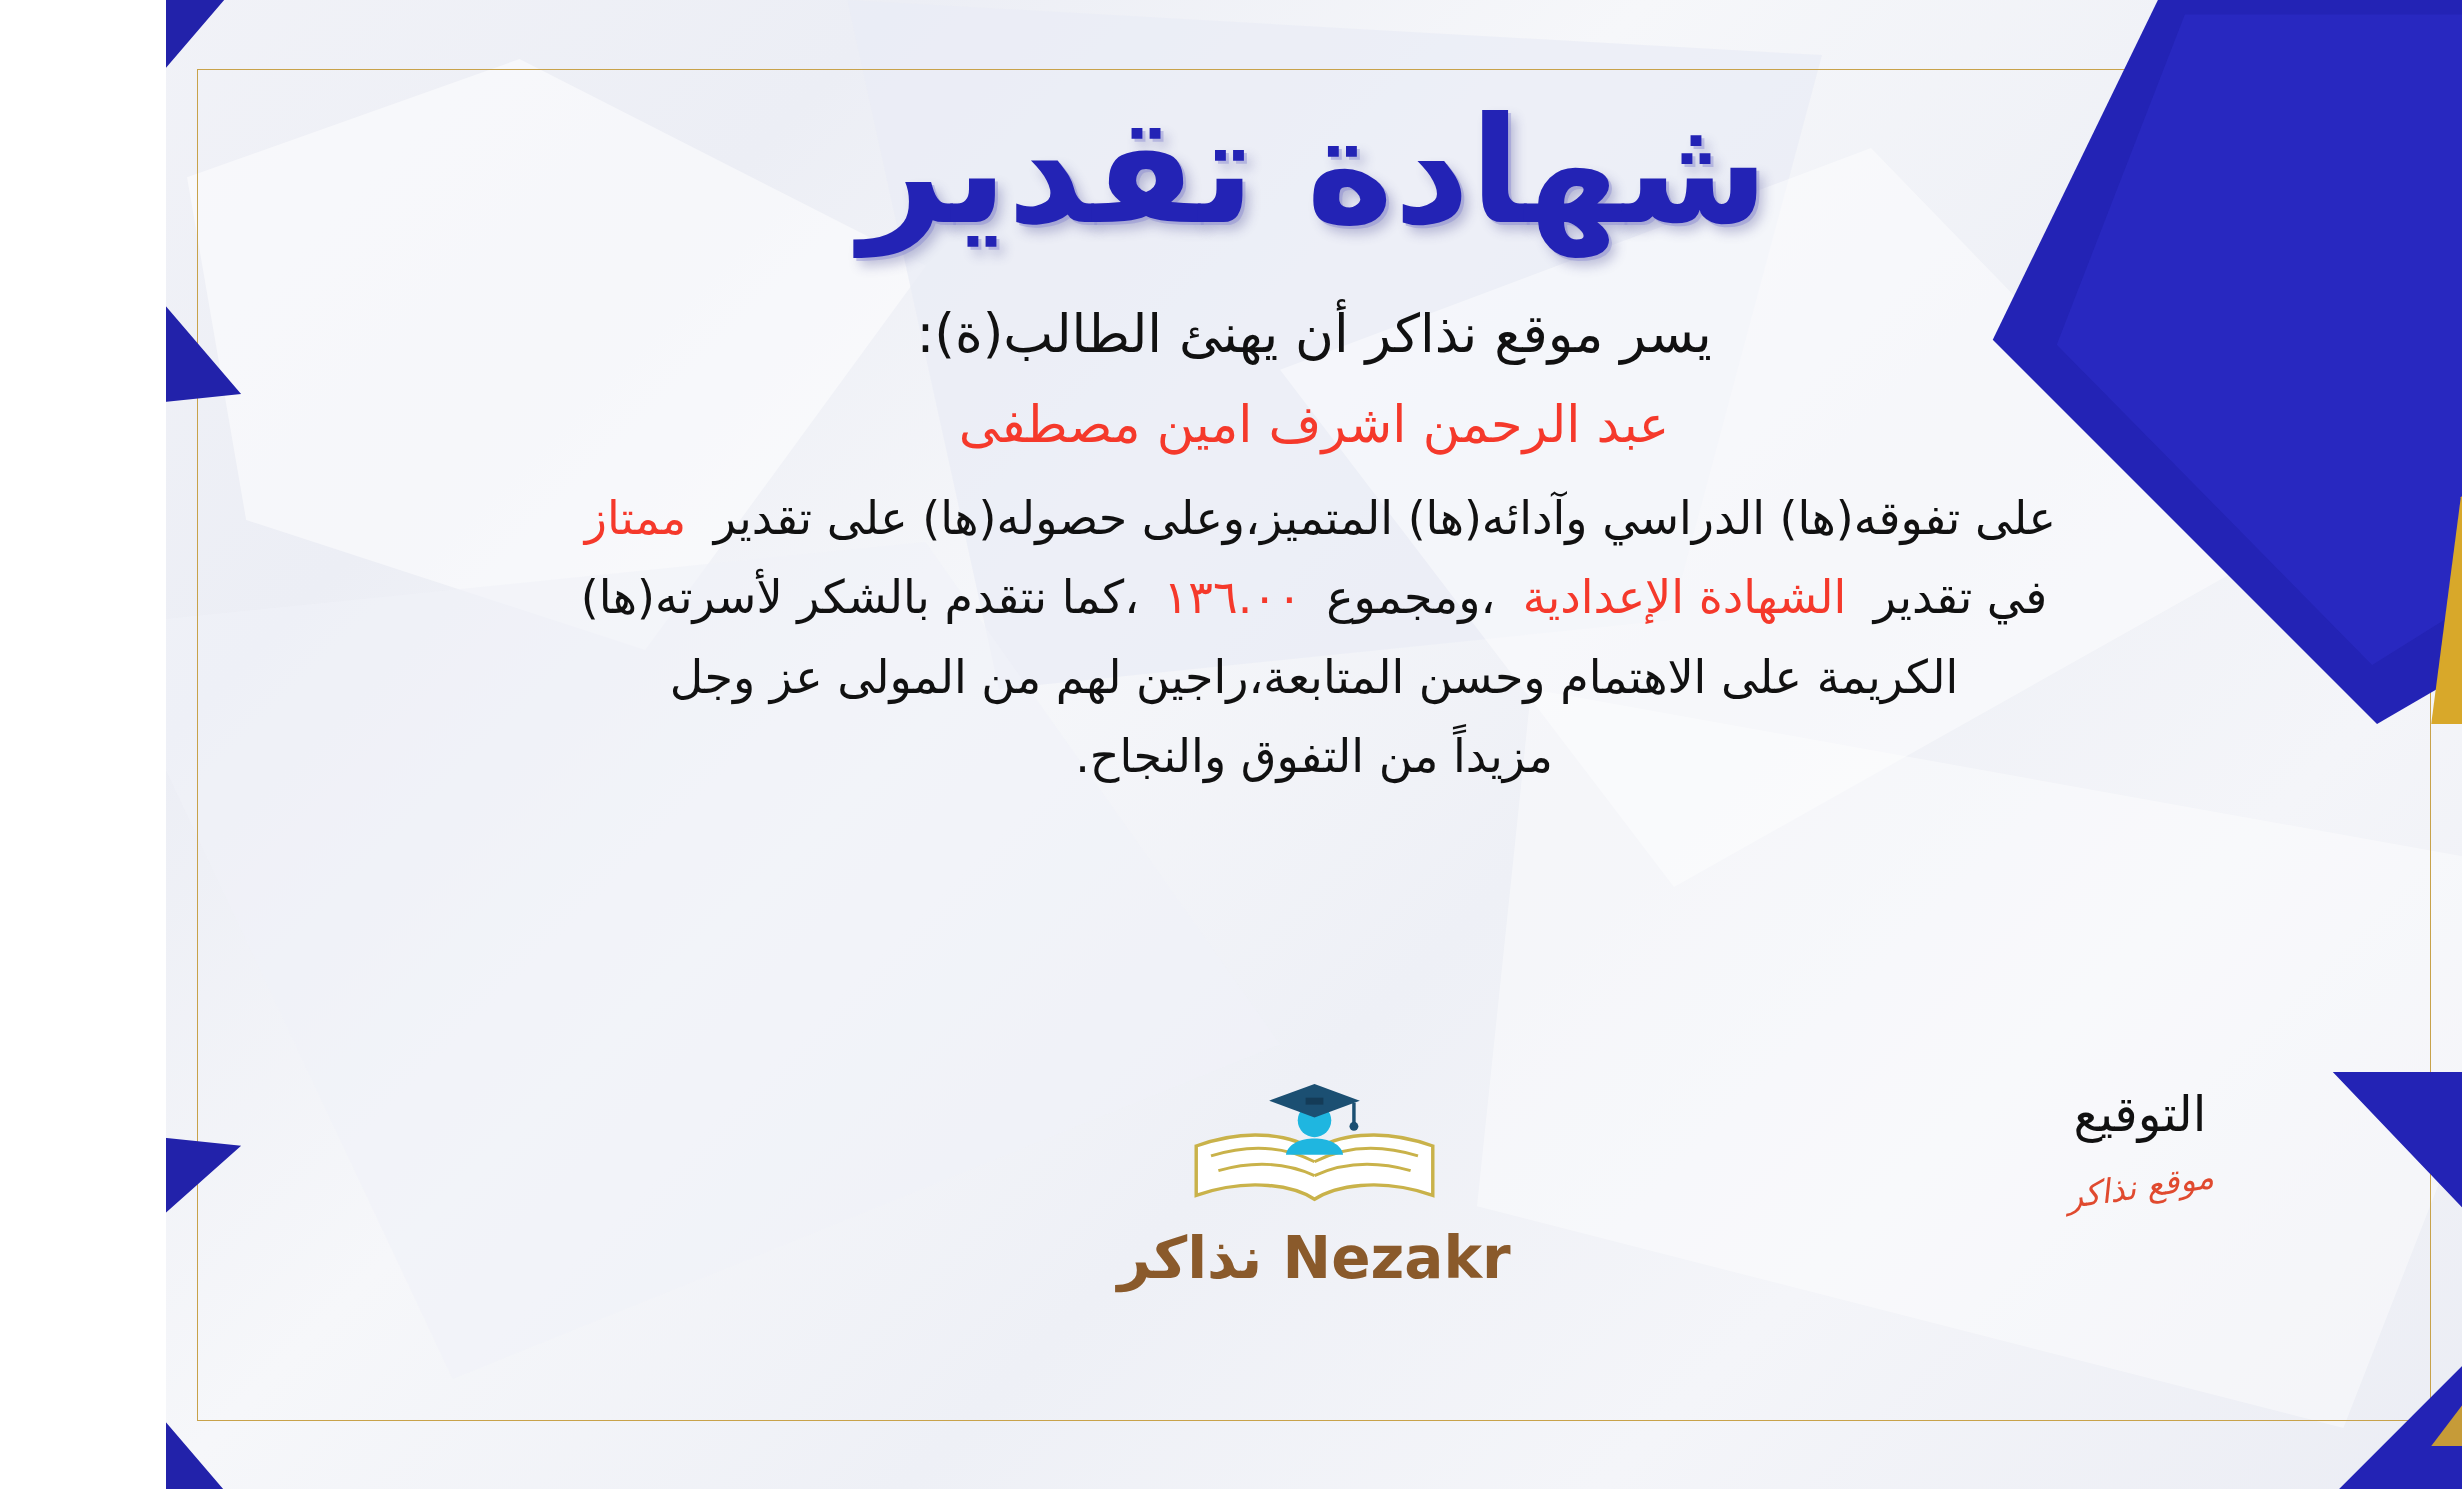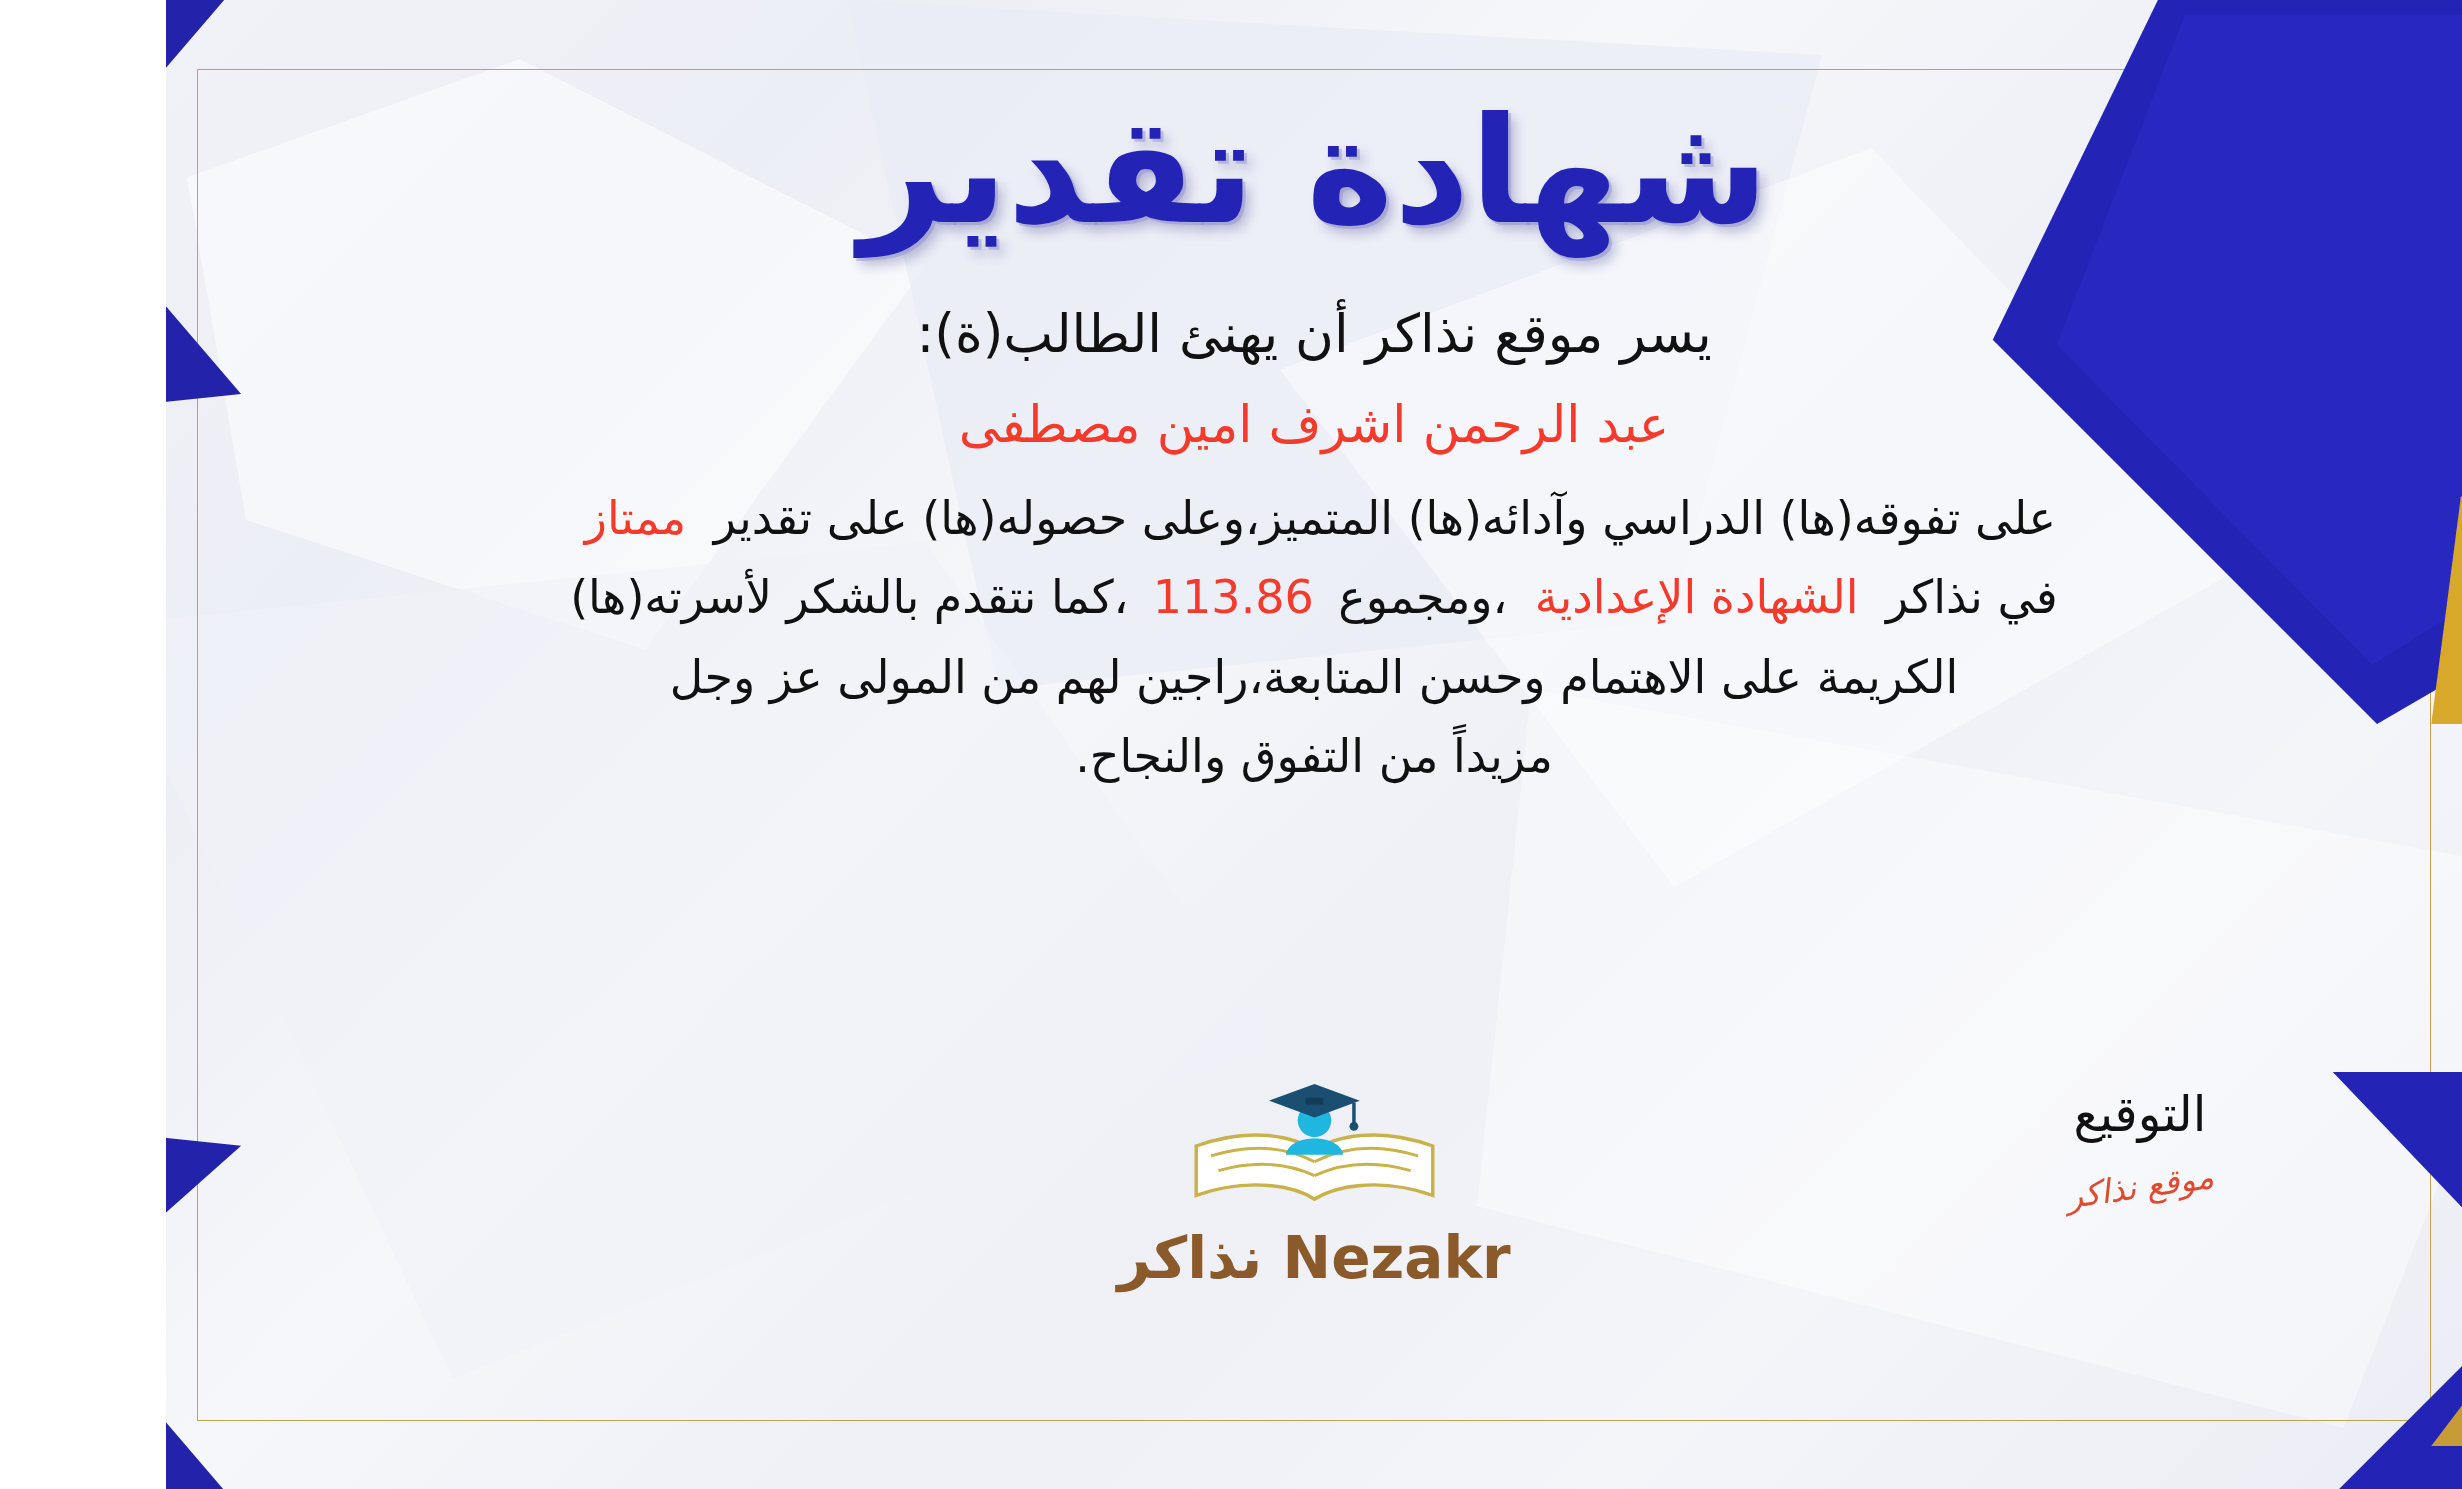--- a/index.html
+++ b/index.html
@@ -246,24 +246,24 @@
     <div class="congrats-line">يسر موقع نذاكر أن يهنئ الطالب(ة):</div>
 
     <div class="student-name">عبد الرحمن اشرف امين مصطفى</div>
 
     <div class="body-block">
       <span class="line line-1">
         <span>على تفوقه(ها) الدراسي وآدائه(ها) المتميز،وعلى حصوله(ها) على تقدير</span>
         <span class="hl">ممتاز</span>
       </span>
       <span class="line line-2">
-        <span>في نذاكر</span>
+        <span>في تقدير</span>
         <span class="hl">الشهادة الإعدادية</span>
         <span>،ومجموع</span>
-        <span class="num">113.86</span>
+        <span class="num">١٣٦.٠٠</span>
         <span>،كما نتقدم بالشكر لأسرته(ها)</span>
       </span>
       <span class="line">الكريمة على الاهتمام وحسن المتابعة،راجين لهم من المولى عز وجل</span>
       <span class="line">مزيداً من التفوق والنجاح.</span>
     </div>
 
     <div class="footer">
 
       <div class="signature-block">
         <div class="signature-label">التوقيع</div>

